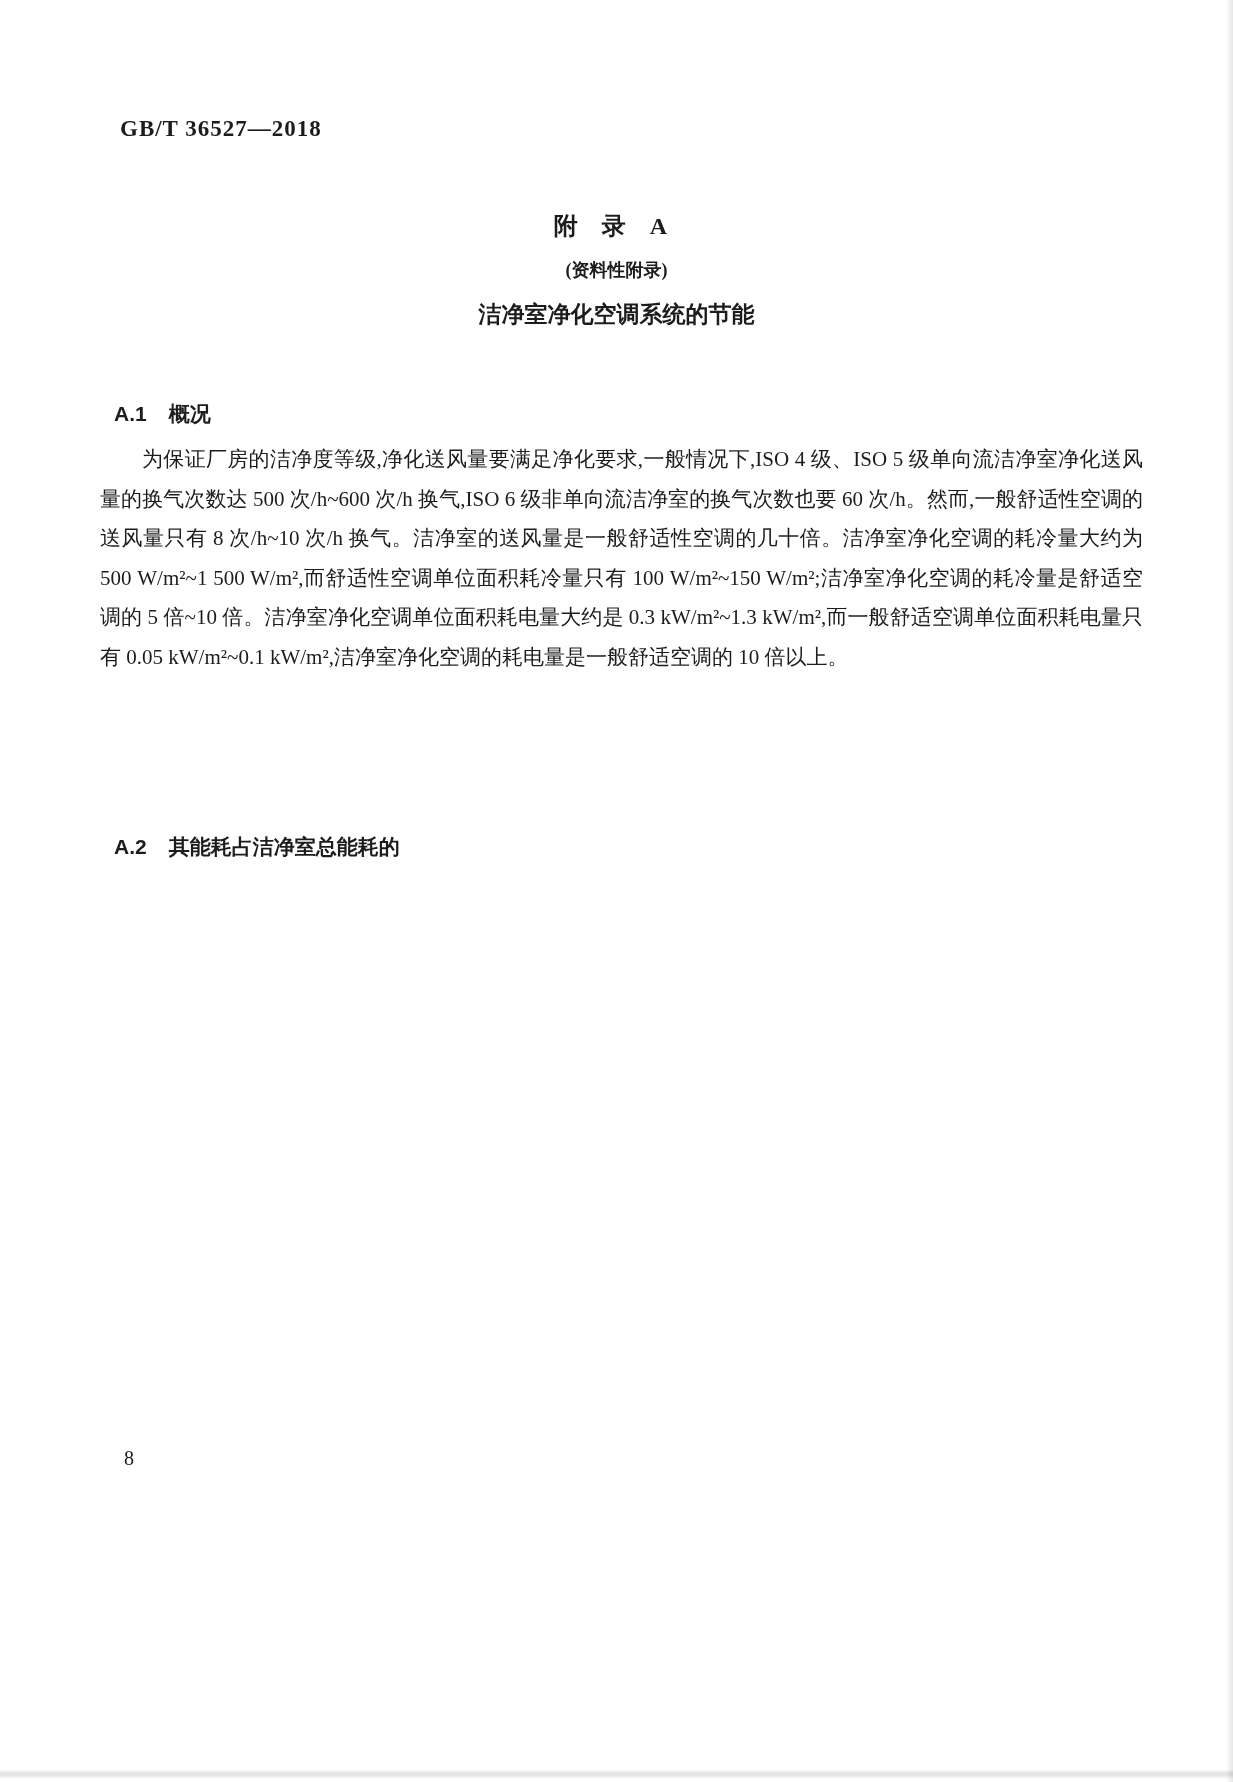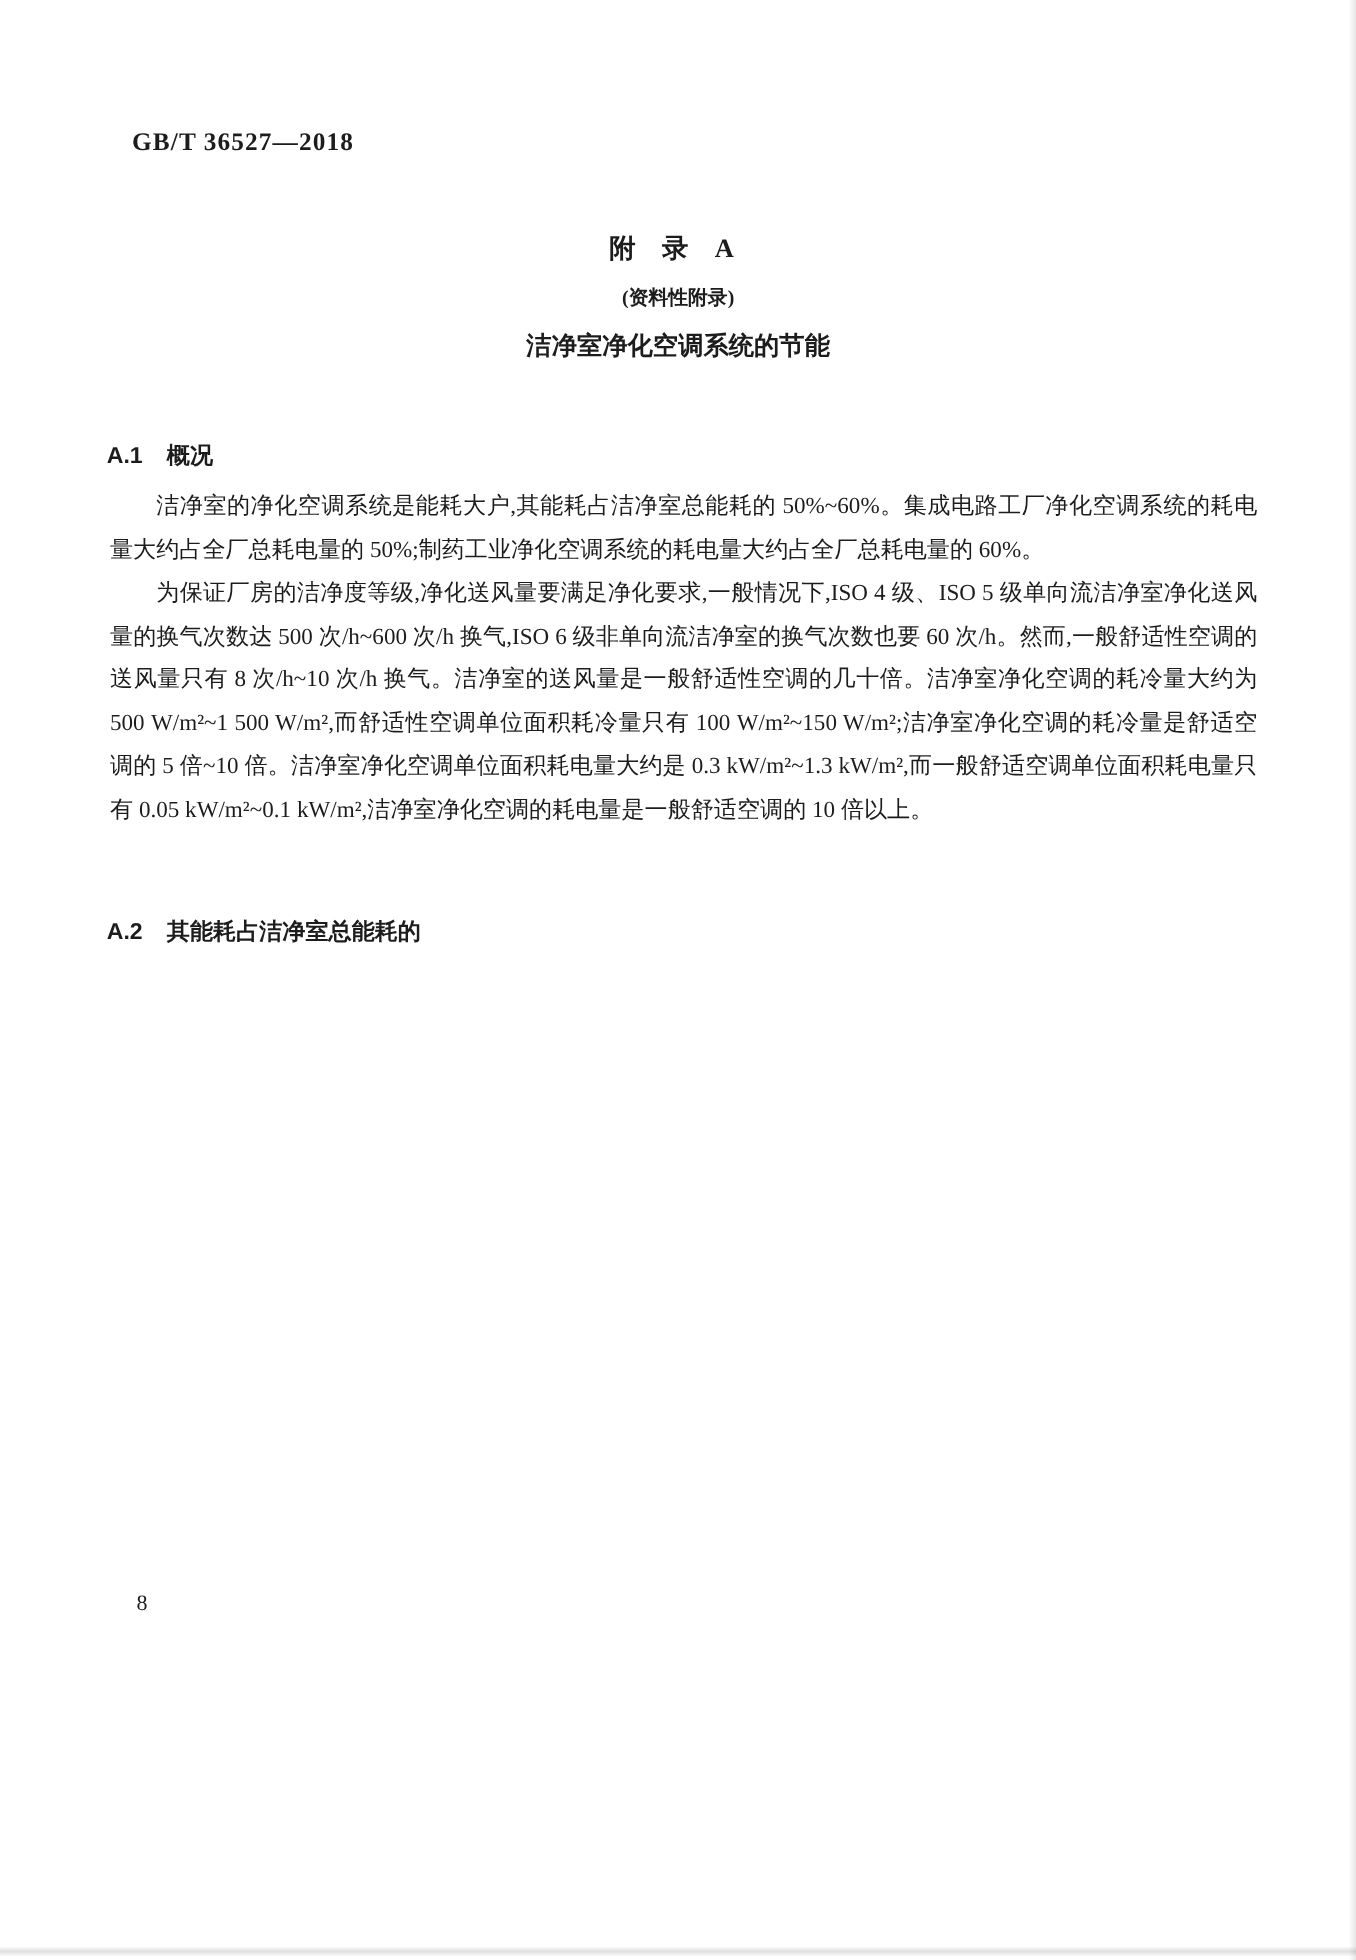--- a/index.html
+++ b/index.html
@@ -26,21 +26,21 @@
     font-size: 23px; font-weight: bold; letter-spacing: 1px; margin-left: 20px;
   }
   .title-block {
     position: absolute; top: 210px; left: 0; width: 100%;
     text-align: center; font-weight: bold;
   }
   .title-line1 { font-size: 24px; margin: 0 12px 16px 0; }
   .title-line2 { font-size: 18px; margin: 0 0 17px 0; }
   .title-line3 { font-size: 23px; margin: 16px; }
   .section-heading {
-    position: absolute; left: 97px;
+    position: absolute; left: 114px;
     font-size: 21px; font-weight: bold;
     font-family: "Liberation Sans", "DejaVu Sans", sans-serif;
   }
   .section-heading .num { margin-right: 22px; }
   .heading-a1 { top: 400px; }
   .heading-a2 { top: 833px; }
   .body-block {
     position: absolute; left: 100px; width: 1043px;
     font-size: 21px; line-height: 39.5px;
     text-align: justify;
@@ -64,21 +64,20 @@
     <div class="title-line1">附　录　A</div>
     <div class="title-line2">(资料性附录)</div>
     <div class="title-line3">洁净室净化空调系统的节能</div>
   </div>
 
   <div class="section-heading heading-a1">
     <span class="num">A.1</span><span>概况</span>
   </div>
 
   <div class="body-block block-a1">
-    <p>洁净室的净化空调系统是能耗大户,其能耗占洁净室总能耗的 50%~60%。集成电路工厂净化空调系统的耗电量大约占全厂总耗电量的 50%;制药工业净化空调系统的耗电量大约占全厂总耗电量的 60%。</p>
     <p>为保证厂房的洁净度等级,净化送风量要满足净化要求,一般情况下,ISO 4 级、ISO 5 级单向流洁净室净化送风量的换气次数达 500 次/h~600 次/h 换气,ISO 6 级非单向流洁净室的换气次数也要 60 次/h。然而,一般舒适性空调的送风量只有 8 次/h~10 次/h 换气。洁净室的送风量是一般舒适性空调的几十倍。洁净室净化空调的耗冷量大约为 500 W/m²~1 500 W/m²,而舒适性空调单位面积耗冷量只有 100 W/m²~150 W/m²;洁净室净化空调的耗冷量是舒适空调的 5 倍~10 倍。洁净室净化空调单位面积耗电量大约是 0.3 kW/m²~1.3 kW/m²,而一般舒适空调单位面积耗电量只有 0.05 kW/m²~0.1 kW/m²,洁净室净化空调的耗电量是一般舒适空调的 10 倍以上。</p>
   </div>
 
   <div class="section-heading heading-a2">
     <span class="num">A.2</span><span>其能耗占洁净室总能耗的</span>
   </div>
 
 
   <div class="page-number">8</div>
 

